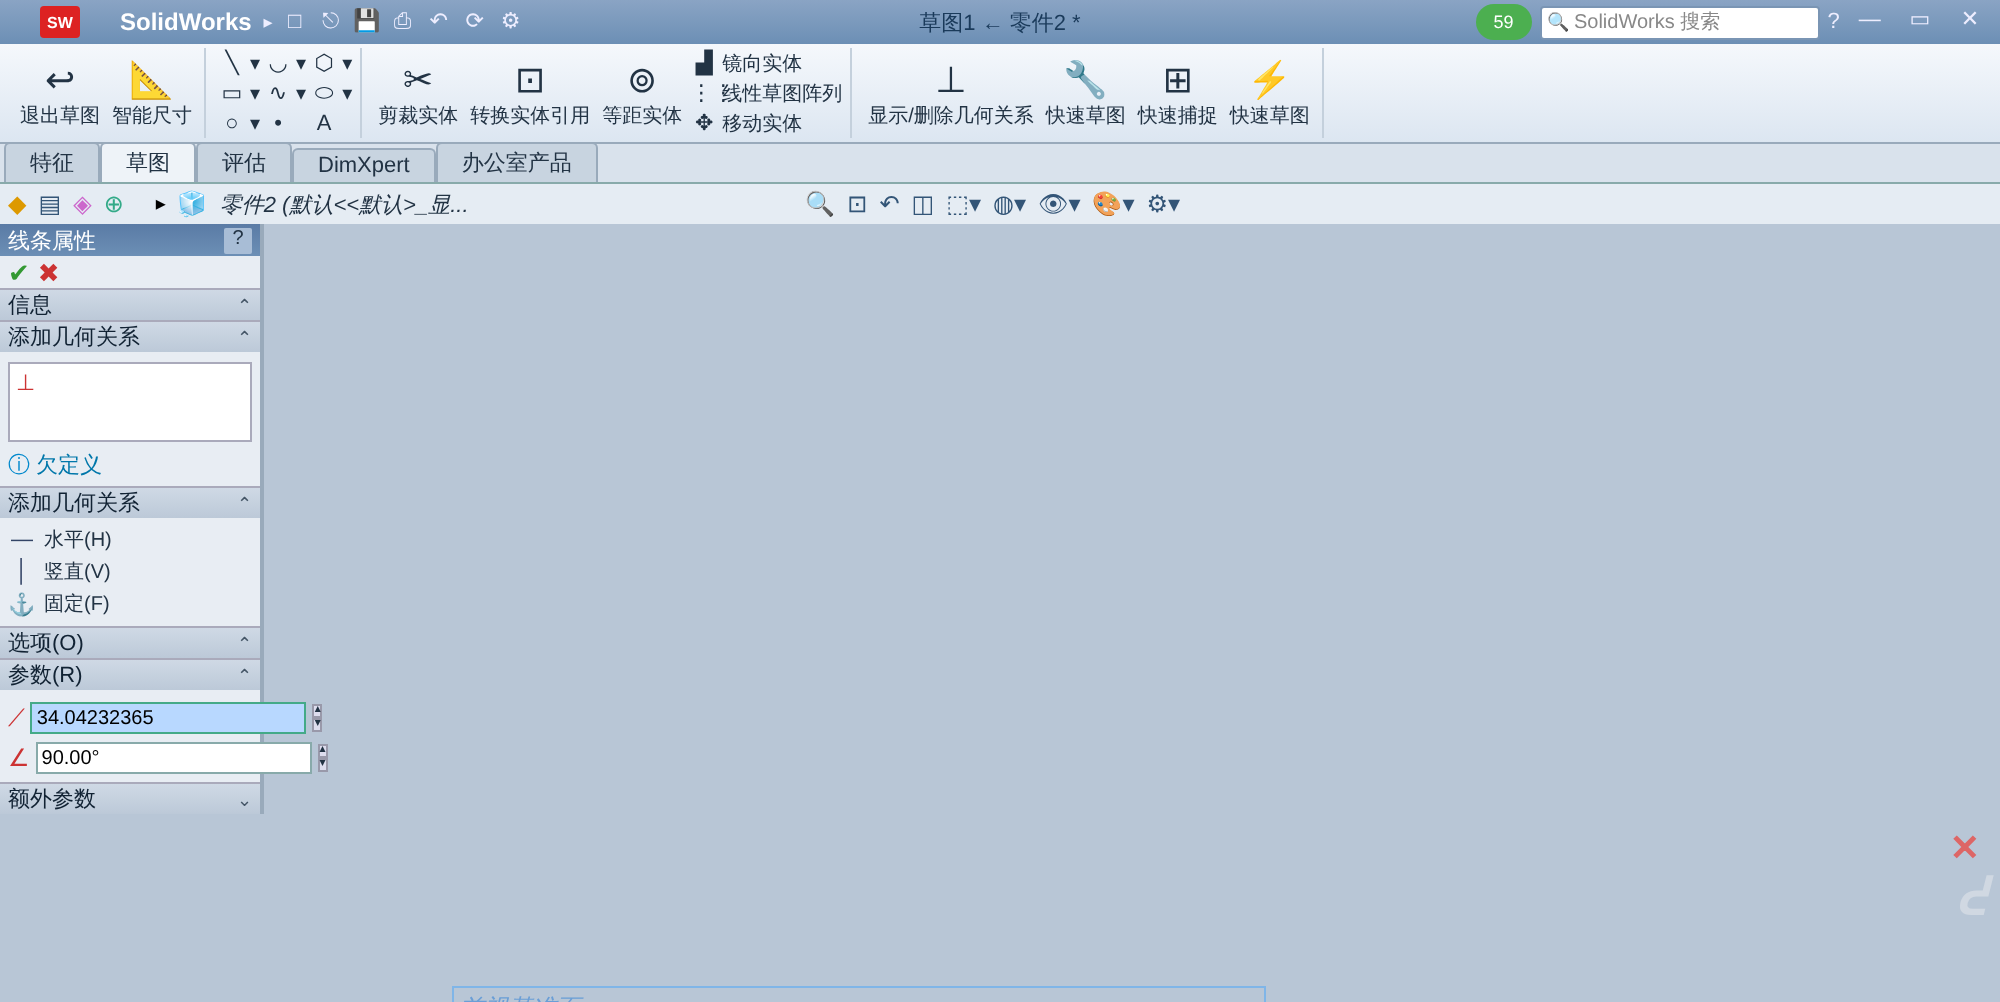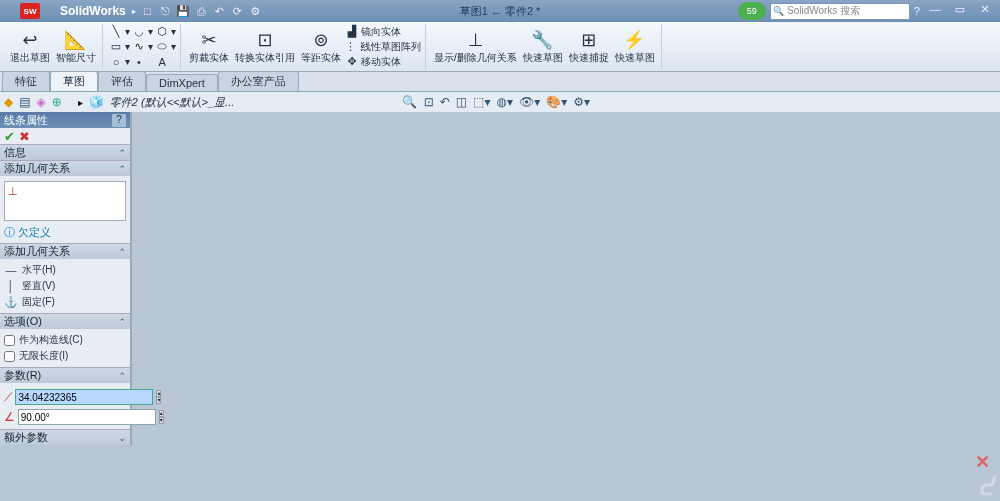--- a/index.html
+++ b/index.html
@@ -272,30 +272,20 @@
       <div class="rel-item">
           <span class="ric">⚓</span>
           <span>固定(F)</span>
         </div>
     </div>
 
     <div class="sect-head">
         <span>选项(O)</span>
         <span class="arrow">⌃</span>
       </div>
-    <div class="sect-body">
-      <label class="chk">
-          <input type="checkbox" style="">
-          <span>作为构造线(C)</span>
-        </label>
-      <label class="chk">
-          <input type="checkbox" style="">
-          <span>无限长度(I)</span>
-        </label>
-    </div>
 
     <div class="sect-head">
         <span>参数(R)</span>
         <span class="arrow">⌃</span>
       </div>
     <div class="sect-body">
       <div class="param-row hl">
         <span class="pic" style="color:#c33;">⟋</span>
         <input value="34.04232365" style="">
         <div class="spin">

